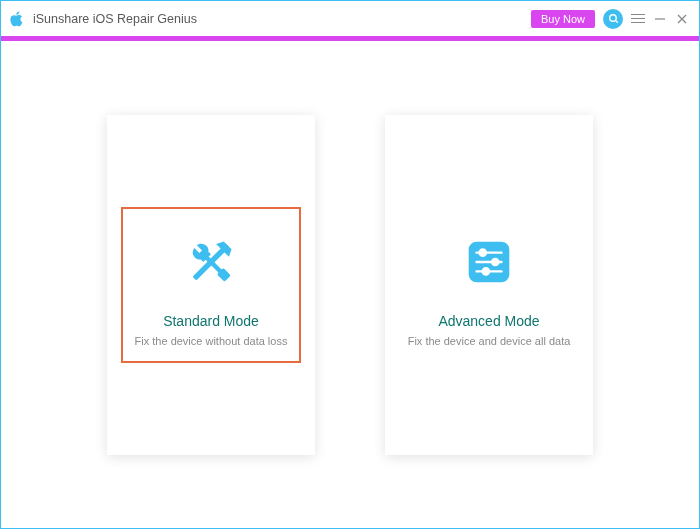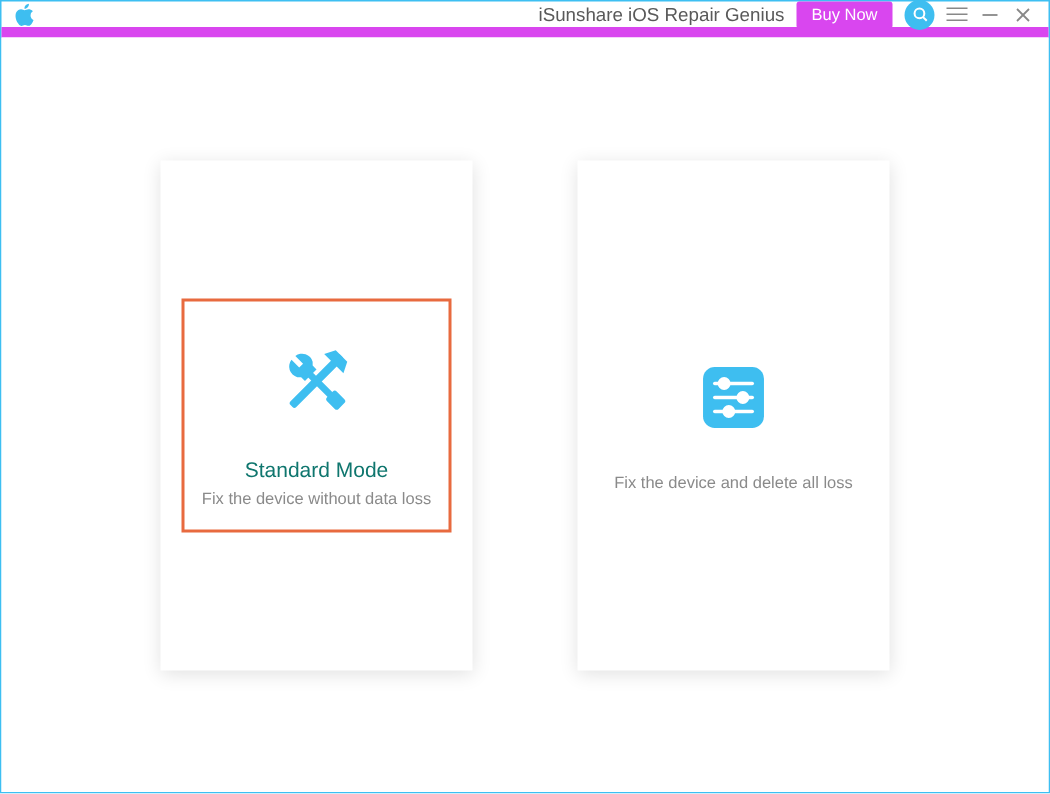--- a/index.html
+++ b/index.html
@@ -12,27 +12,26 @@
     }
     .window {
       width: 700px;
       height: 529px;
       border: 1px solid #3DBFF2;
       background: #fff;
       display: flex;
       flex-direction: column;
     }
     .titlebar {
-      height: 24px;
+      height: 40px;
       display: flex;
       align-items: center;
       padding: 0 10px 0 8px;
       gap: 8px;
-      border-bottom: 7px solid #d946ef;
-      text-align: right;
+      border-bottom: 5px solid #d946ef;
     }
     .app-logo {
       width: 16px;
       height: 16px;
       display: flex;
       align-items: center;
       justify-content: center;
     }
     .app-title {
       font-size: 12.5px;
@@ -202,17 +201,18 @@
             <g stroke="#fff" stroke-width="3" stroke-linecap="round">
               <line x1="16" y1="20" x2="48" y2="20"></line>
               <circle cx="24" cy="20" r="4" fill="#fff"></circle>
               <line x1="16" y1="32" x2="48" y2="32"></line>
               <circle cx="40" cy="32" r="4" fill="#fff"></circle>
               <line x1="16" y1="44" x2="48" y2="44"></line>
               <circle cx="28" cy="44" r="4" fill="#fff"></circle>
             </g>
           </svg>
         </div>
-        <div class="mode-desc">Fix the device and delete all loss</div>
+        <div class="mode-title">Advanced Mode</div>
+        <div class="mode-desc">Fix the device and device all data</div>
       </div>
     </div>
   </div>
 </div>
 
 </body></html>

